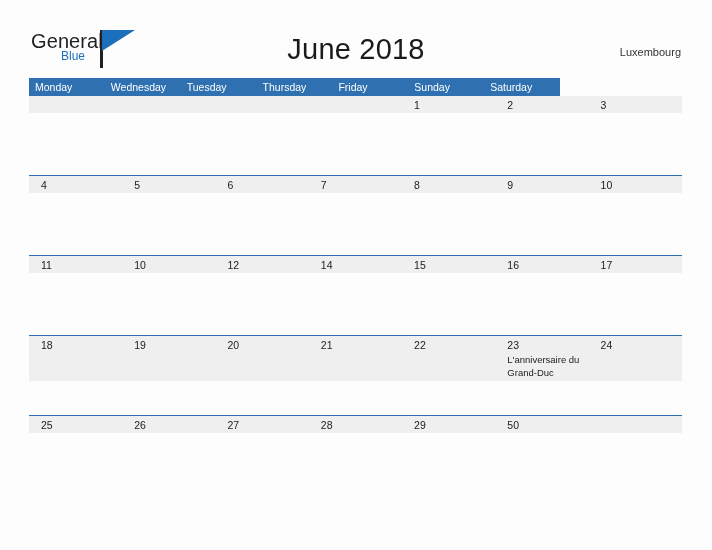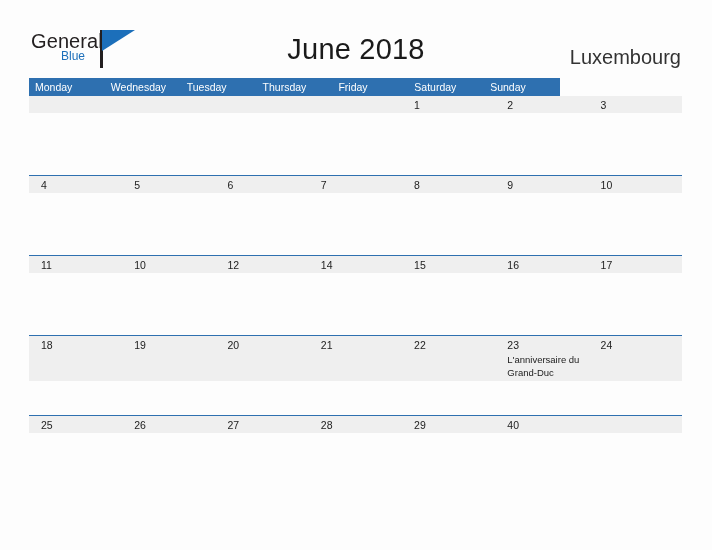--- a/index.html
+++ b/index.html
@@ -77,21 +77,21 @@
     font-size: 29px;
     font-weight: normal;
     color: #1a1a1a;
     letter-spacing: 0.2px;
   }
 
   #location-label {
     position: absolute;
     right: 31px;
     top: 46px;
-    font-size: 20px;
+    font-size: 11px;
     color: #333333;
   }
 
   
   #calendar {
     position: absolute;
     left: 29px;
     top: 78px;
     width: 653px;
   }
@@ -190,22 +190,22 @@
 </div>
 
 <div id="calendar">
 
   <div class="weekday-header">
     <div class="weekday-cell">Monday</div>
     <div class="weekday-cell">Wednesday</div>
     <div class="weekday-cell">Tuesday</div>
     <div class="weekday-cell">Thursday</div>
     <div class="weekday-cell">Friday</div>
+    <div class="weekday-cell">Sunday</div>
     <div class="weekday-cell">Saturday</div>
-    <div class="weekday-cell">Sunday</div>
   </div>
 
   <div id="weeks-container">
       <div class="week-row">
         <div class="week-inner">
           <div class="day-cell empty">
             <div class="day-band"></div>
             <div class="day-content">
               <span class="day-number"></span>
             </div>
@@ -415,21 +415,21 @@
           </div>
           <div class="day-cell">
             <div class="day-band"></div>
             <div class="day-content">
               <span class="day-number">29</span>
             </div>
           </div>
           <div class="day-cell">
             <div class="day-band"></div>
             <div class="day-content">
-              <span class="day-number">40</span>
+              <span class="day-number">50</span>
             </div>
           </div>
           <div class="day-cell empty">
             <div class="day-band"></div>
             <div class="day-content">
               <span class="day-number"></span>
             </div>
           </div>
         </div>
       </div>

